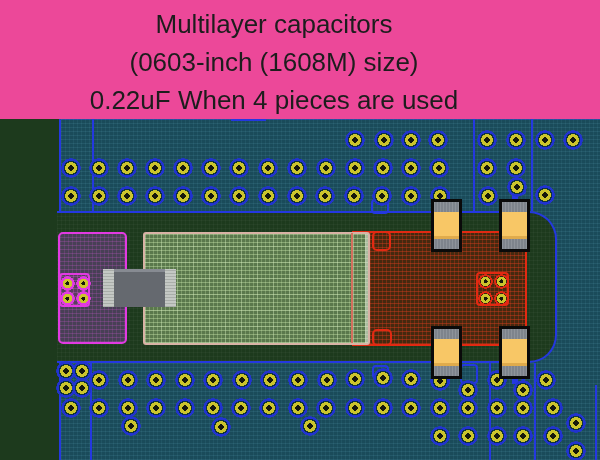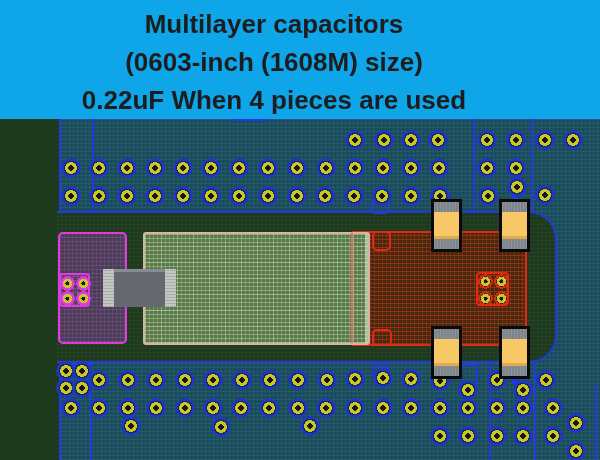--- a/index.html
+++ b/index.html
@@ -69,22 +69,22 @@
     background:radial-gradient(circle,var(--via-hole) 0 2.6px,var(--via-yellow) 2.6px 6px,#0e3240 6px 7.3px,#2133cf 7.3px 9.7px,transparent 9.7px);}
   .via-mag{width:15px;height:15px;
     background:radial-gradient(circle,var(--via-hole) 0 2px,var(--via-yellow) 2px 4.5px,var(--magenta) 4.5px 7.2px,transparent 7.2px);}
   .via-red{width:15px;height:15px;
     background:radial-gradient(circle,var(--via-hole) 0 2px,var(--via-yellow) 2px 4.5px,#3c2410 4.5px 5.3px,var(--red) 5.3px 7.2px,transparent 7.2px);}
   .cap{position:absolute;border:3px solid #0a0a0a;display:flex;flex-direction:column;background:#0a0a0a;}
   .cap-t{height:10px;background:var(--cap-terminal);
          background-image:repeating-linear-gradient(90deg,rgba(255,255,255,.12) 0 1px,transparent 1px 3px);}
   .cap-b{flex:1;background:var(--cap-body);box-shadow:inset 0 -3px 0 rgba(180,120,30,.35);}
   
-  .caption{position:absolute;left:0;top:0;width:600px;height:119px;background:#0ea5e9;
-           display:flex;flex-direction:column;justify-content:flex-start;padding-top:5px;font-weight:bold;}
+  .caption{position:absolute;left:0;top:0;width:600px;height:119px;background:#ec4899;
+           display:flex;flex-direction:column;justify-content:flex-start;padding-top:5px;}
   .cap-line{width:600px;text-align:center;transform:translateX(-26px);
             font-size:26px;line-height:38px;color:#1d1d1d;letter-spacing:0px;}
 </style>
 </head>
 <body>
 
 <div class="screen">
 
   <div class="pcb">
     <div class="abs teal"></div>

